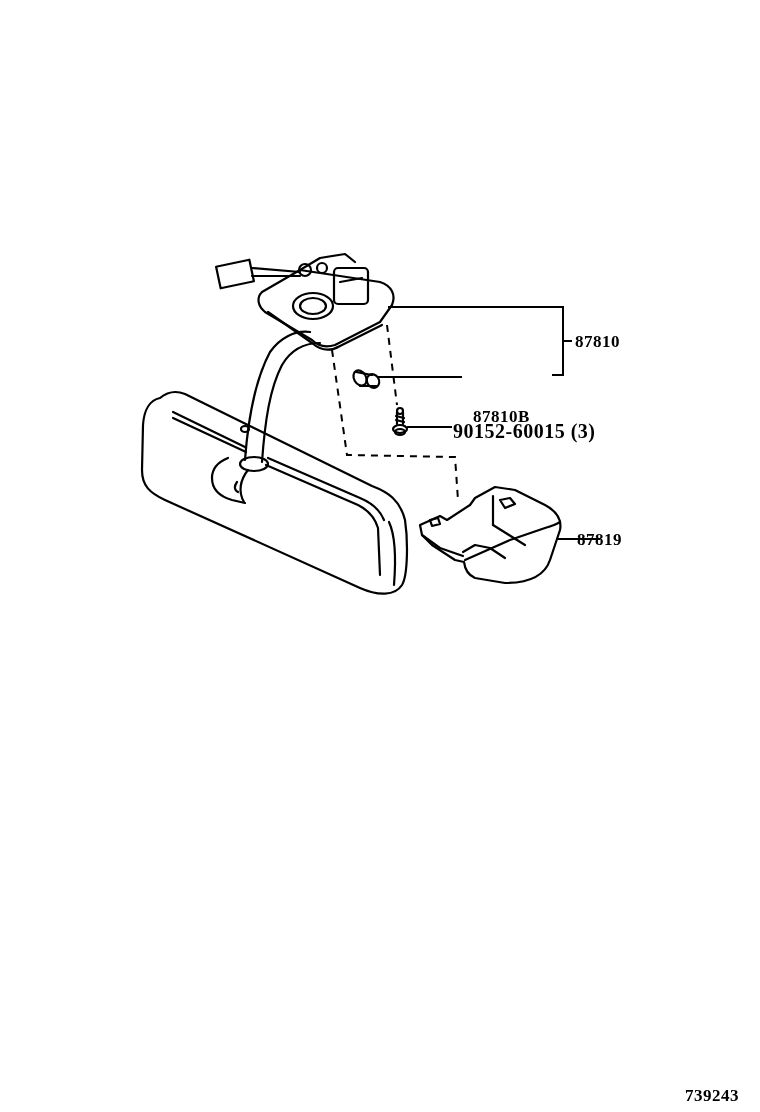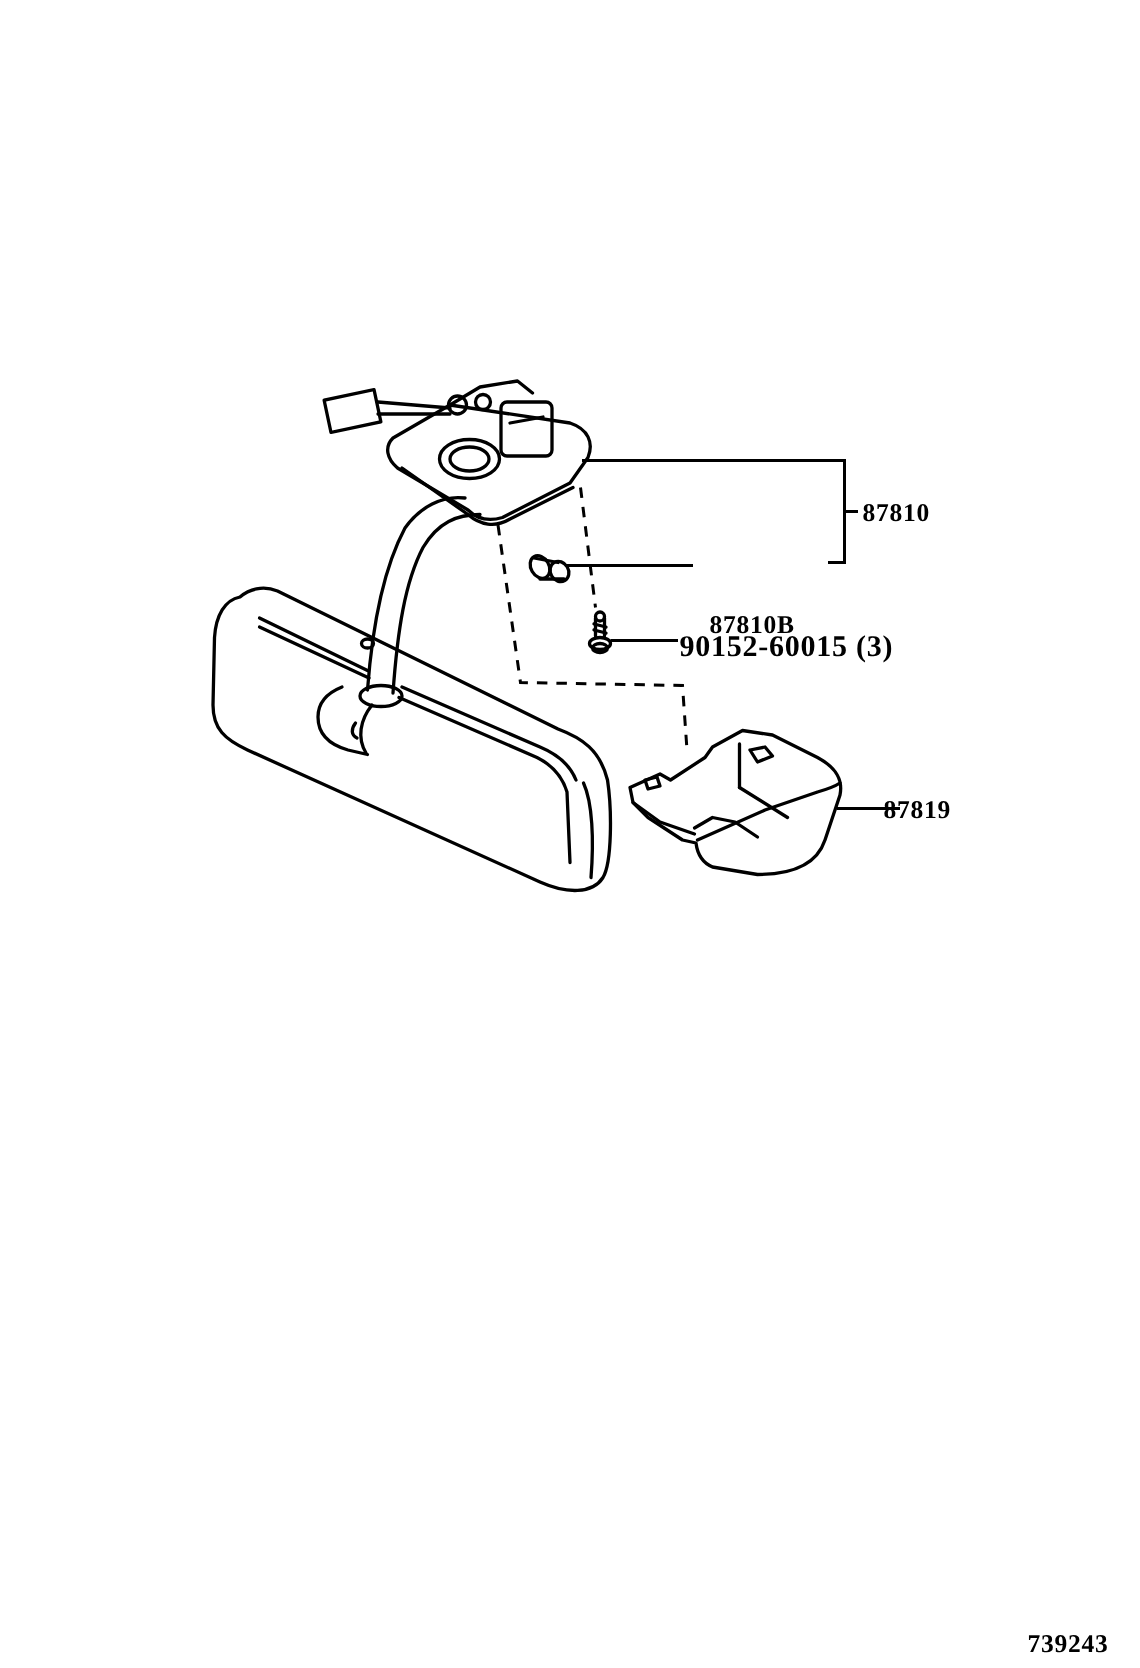--- a/index.html
+++ b/index.html
@@ -83,14 +83,14 @@
     <path d="M563,341 L572,341"></path>
     <path d="M377,377 L462,377"></path>
     <path d="M407,427 L452,427"></path>
     <path d="M558,539 L600,539"></path>
   </g>
 </svg>
 
 <div class="lbl" style="left:575px; top:333px;">87810</div>
 <div class="lbl" style="left:473px; top:371px;margin-top:37px;">87810B</div>
 <div class="lbl small" style="left:453px; top:421px;">90152-60015 (3)</div>
-<div class="lbl" style="left:589px; top:531px;">87819</div>
+<div class="lbl" style="left:577px; top:531px;">87819</div>
 <div class="lbl" style="left:685px; top:1087px;">739243</div>
 
 </body></html>

